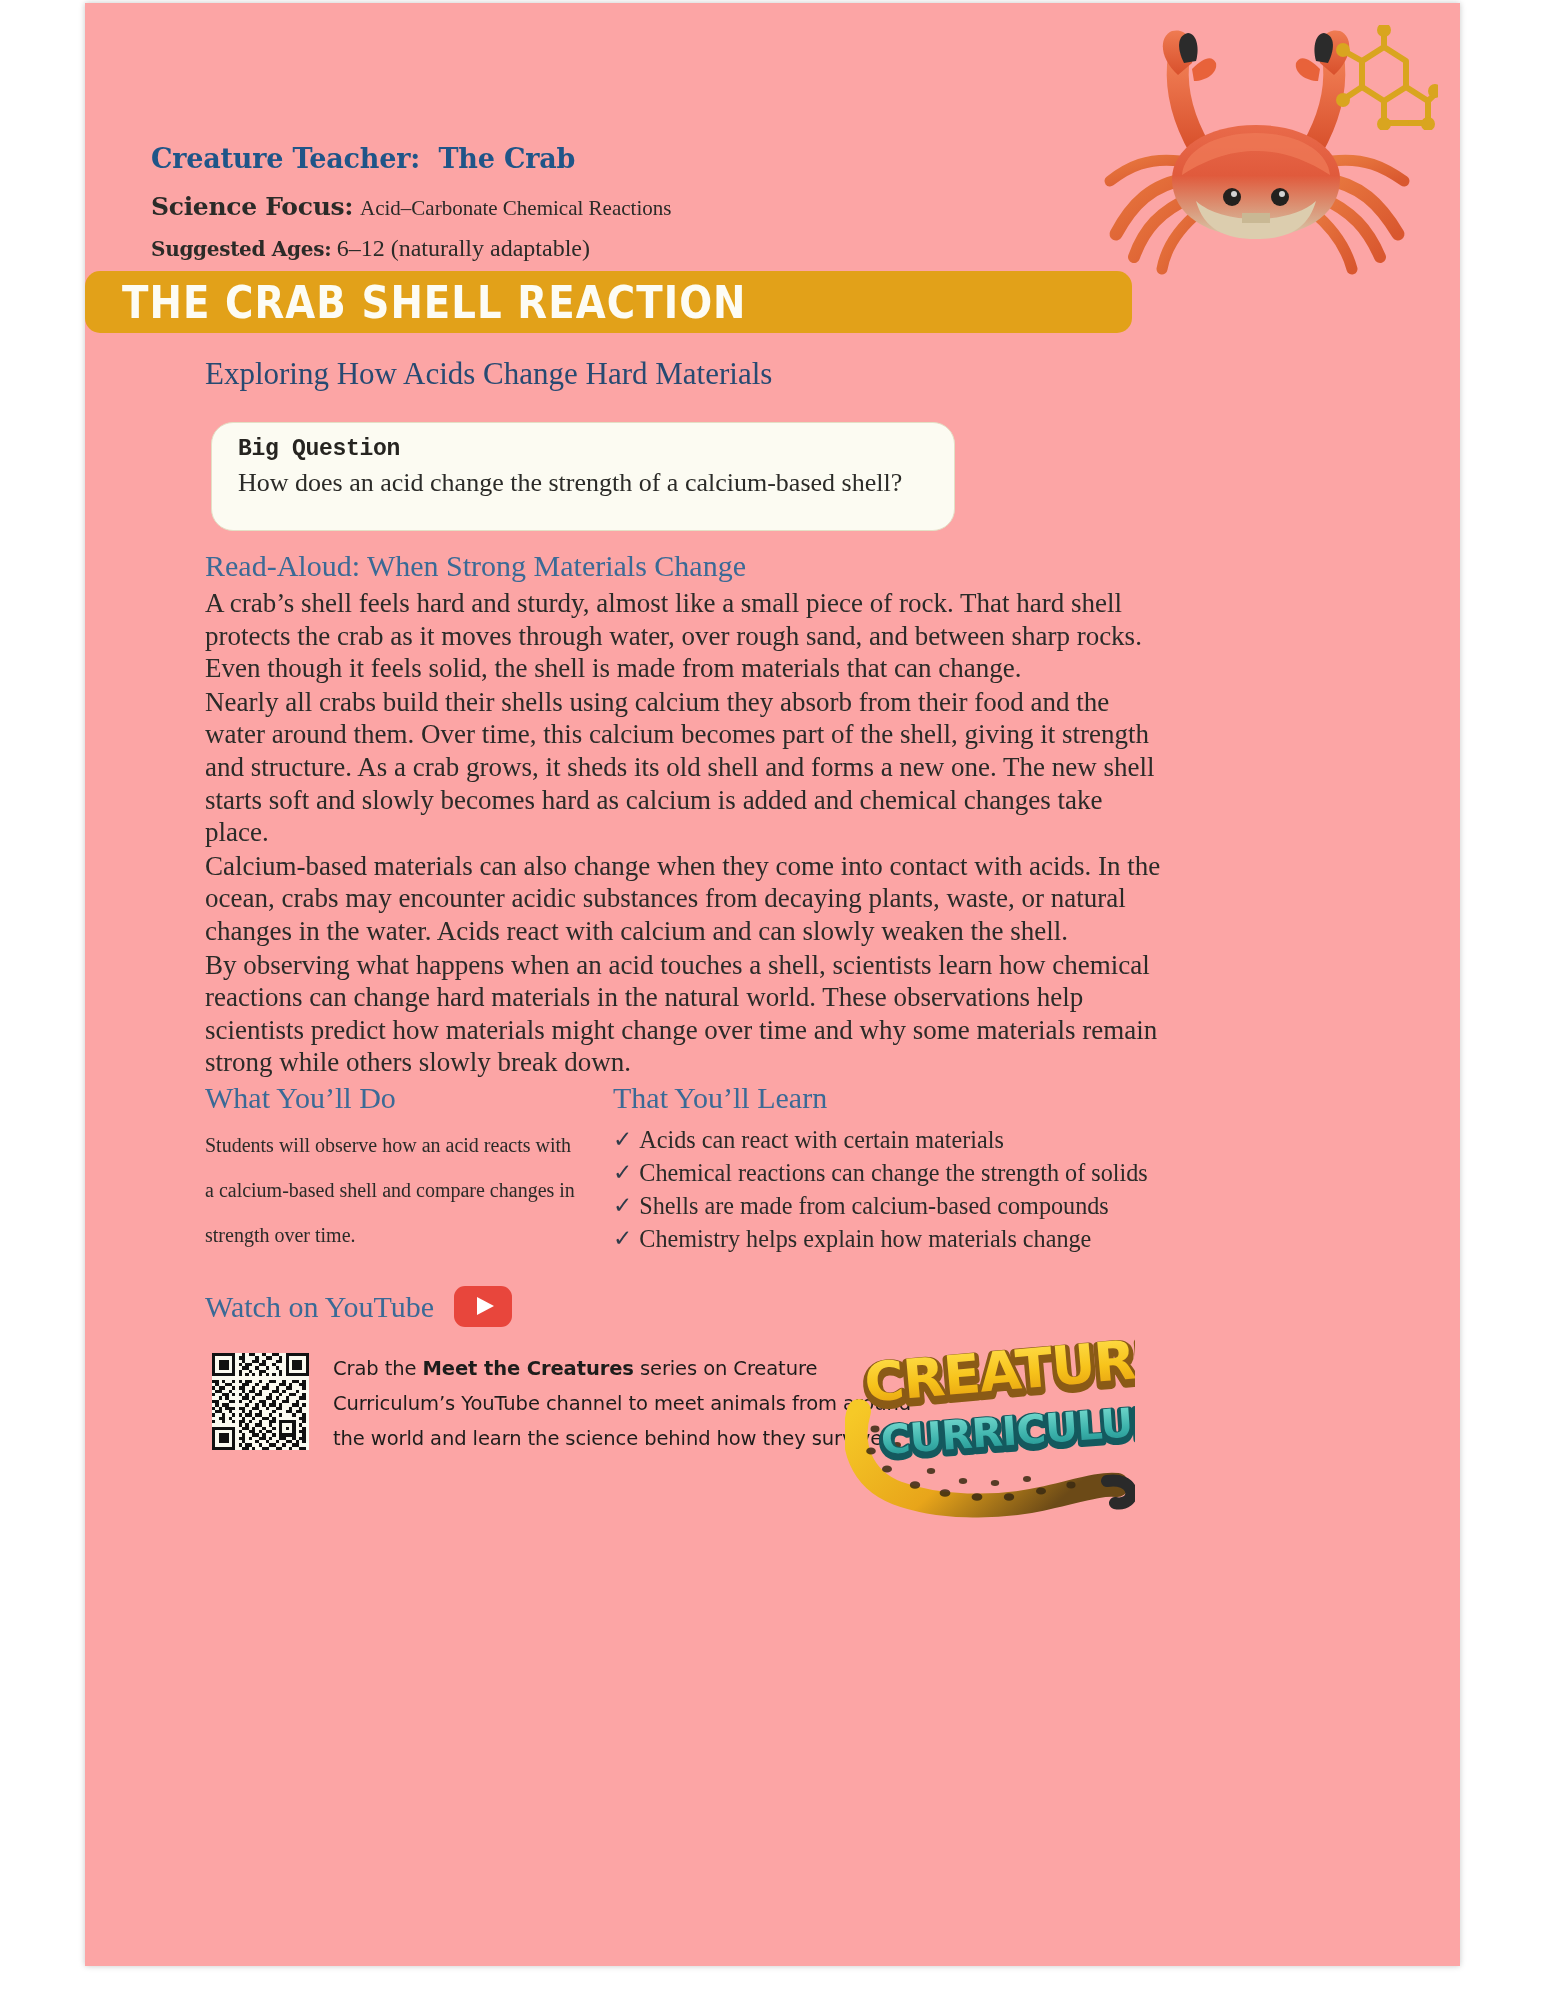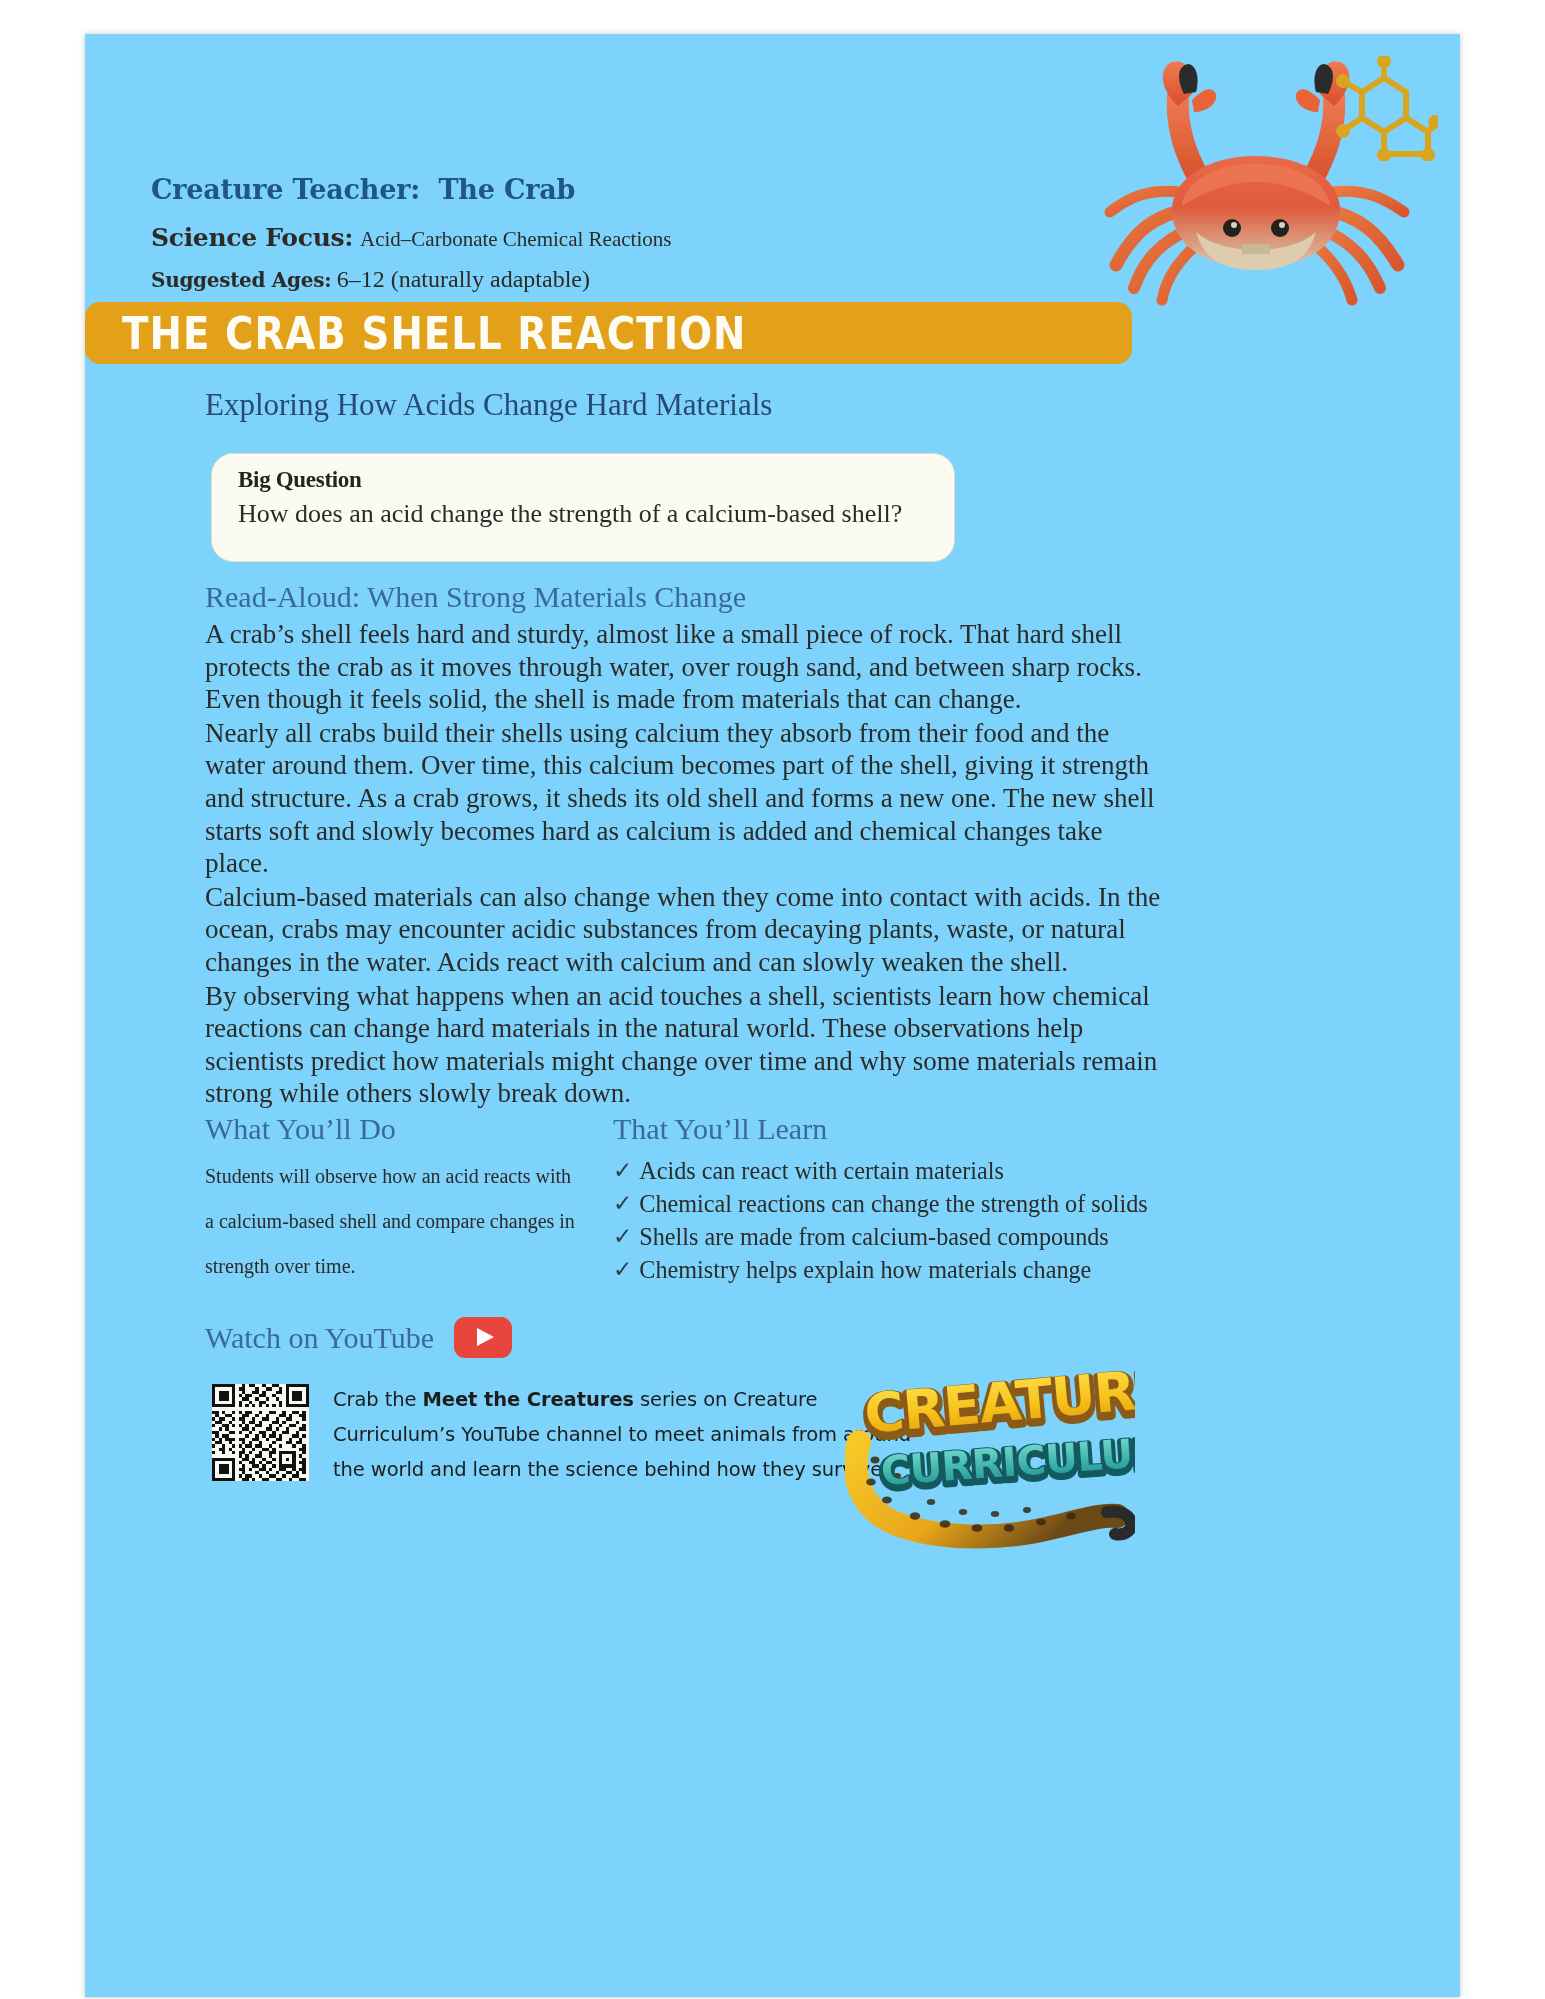--- a/index.html
+++ b/index.html
@@ -11,24 +11,24 @@
     width: 1545px;
     height: 1999px;
     font-family: "Liberation Serif", serif;
     -webkit-font-smoothing: antialiased;
   }
 
   
   #page-sheet {
     position: absolute;
     left: 85px;
-    top: 34px;
+    top: 3px;
     width: 1375px;
     height: 1963px;
-    background: #7dd3fc;
+    background: #fca5a5;
     box-shadow: 0 0 6px rgba(0,0,0,0.22);
     overflow: hidden;
   }
 
   
   #masthead {
     position: absolute;
     left: 0; top: 0;
     width: 100%;
     height: 330px;
@@ -134,21 +134,21 @@
     left: 126px;
     top: 419px;
     width: 690px;
     height: 78px;
     border: 1.6px solid #e3e0c6;
     border-radius: 22px;
     background: #fcfbf2;
     padding: 13px 26px 16px 26px;
   }
   #big-question .bq-title {
-    font-family: Liberation Serif, serif;
+    font-family: Liberation Mono, monospace;
     font-weight: bold;
     font-size: 23px;
     color: #262420;
     letter-spacing: -0.3px;
     margin-bottom: 6px;
   }
   #big-question .bq-text {
     font-family: "Liberation Serif", serif;
     font-size: 26px;
     color: #2b2b28;

